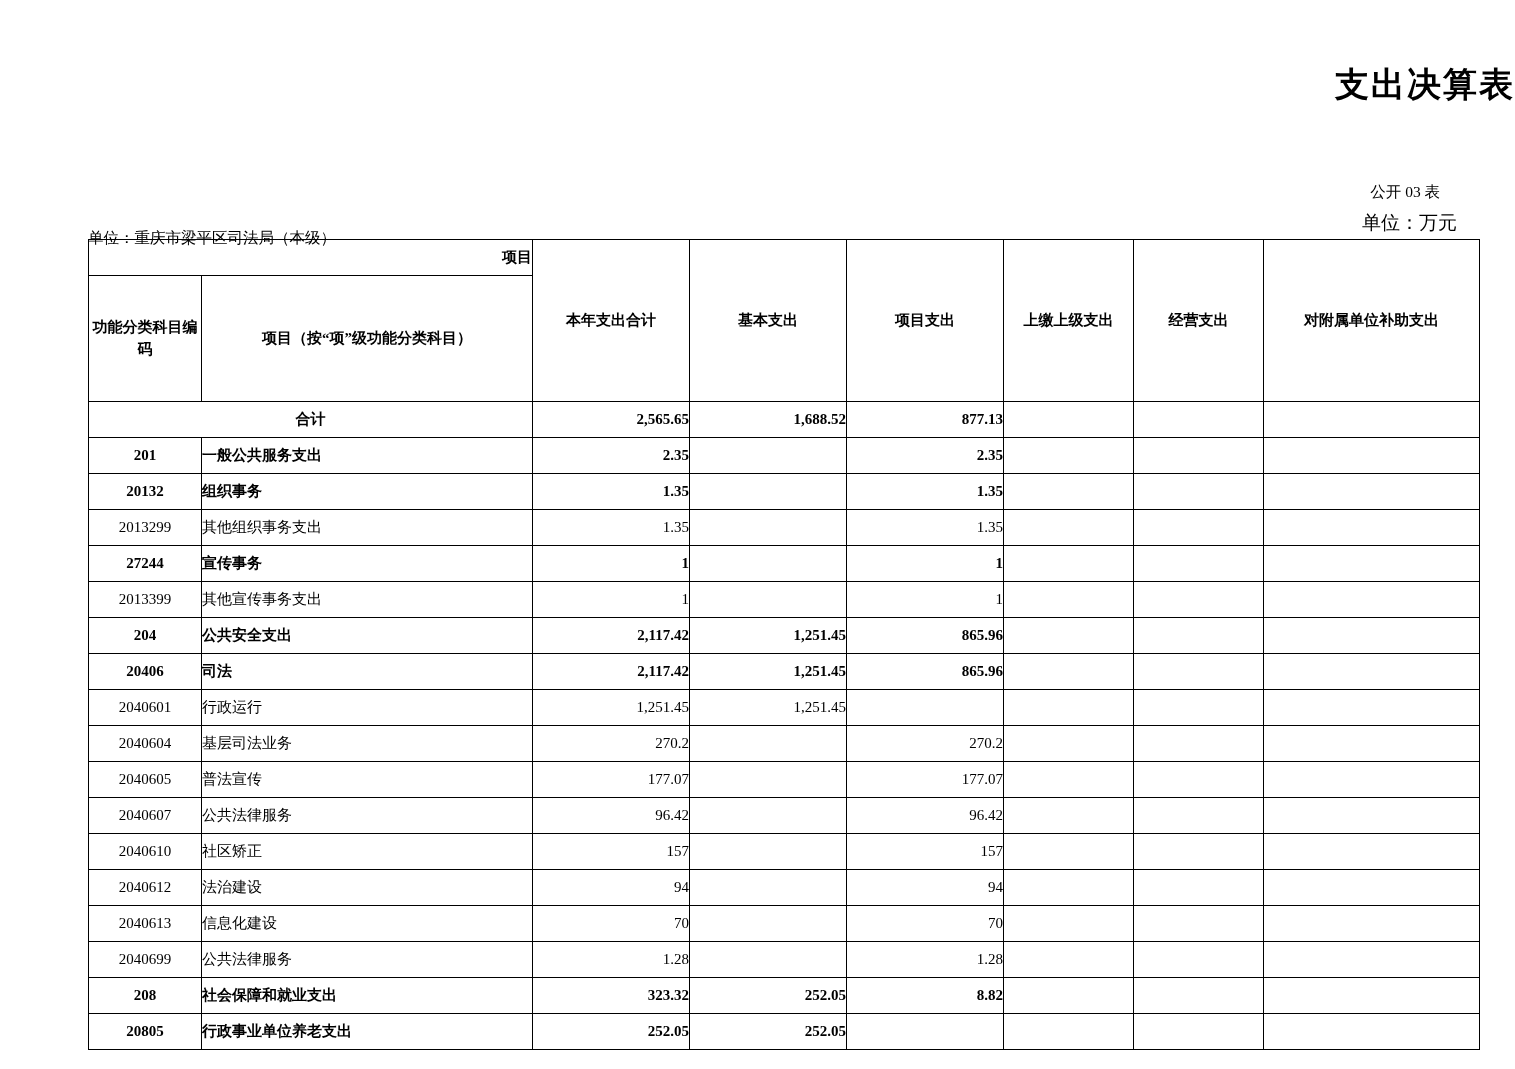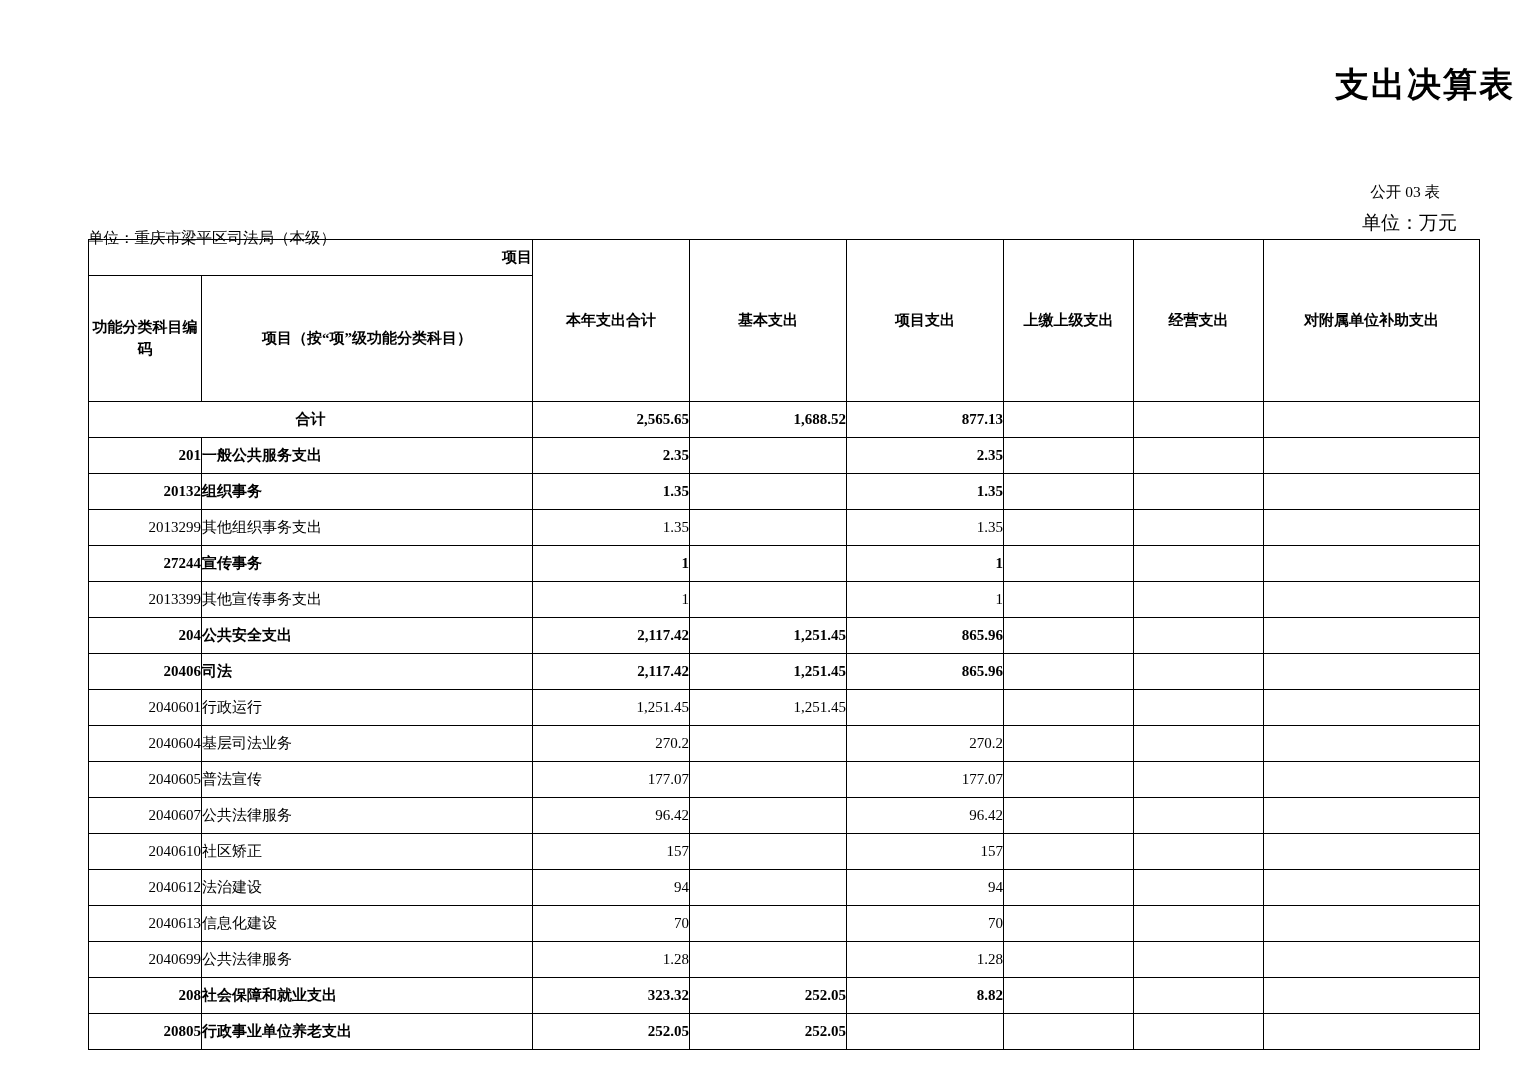--- a/index.html
+++ b/index.html
@@ -79,21 +79,21 @@
   }
   .hdr-main {
     height: 126px;
     text-align: center;
     font-size: 15.5px;
     line-height: 1.45;
   }
   td.code {
     padding-left: 8px;
     height: 36px;
-    text-align: right;
+    text-align: center;
   }
   td.name {
     padding-left: 16px;
     height: 36px;
     text-align: left;
   }
   td.num {
     padding-right: 10px;
     text-align: right;
     height: 36px;

